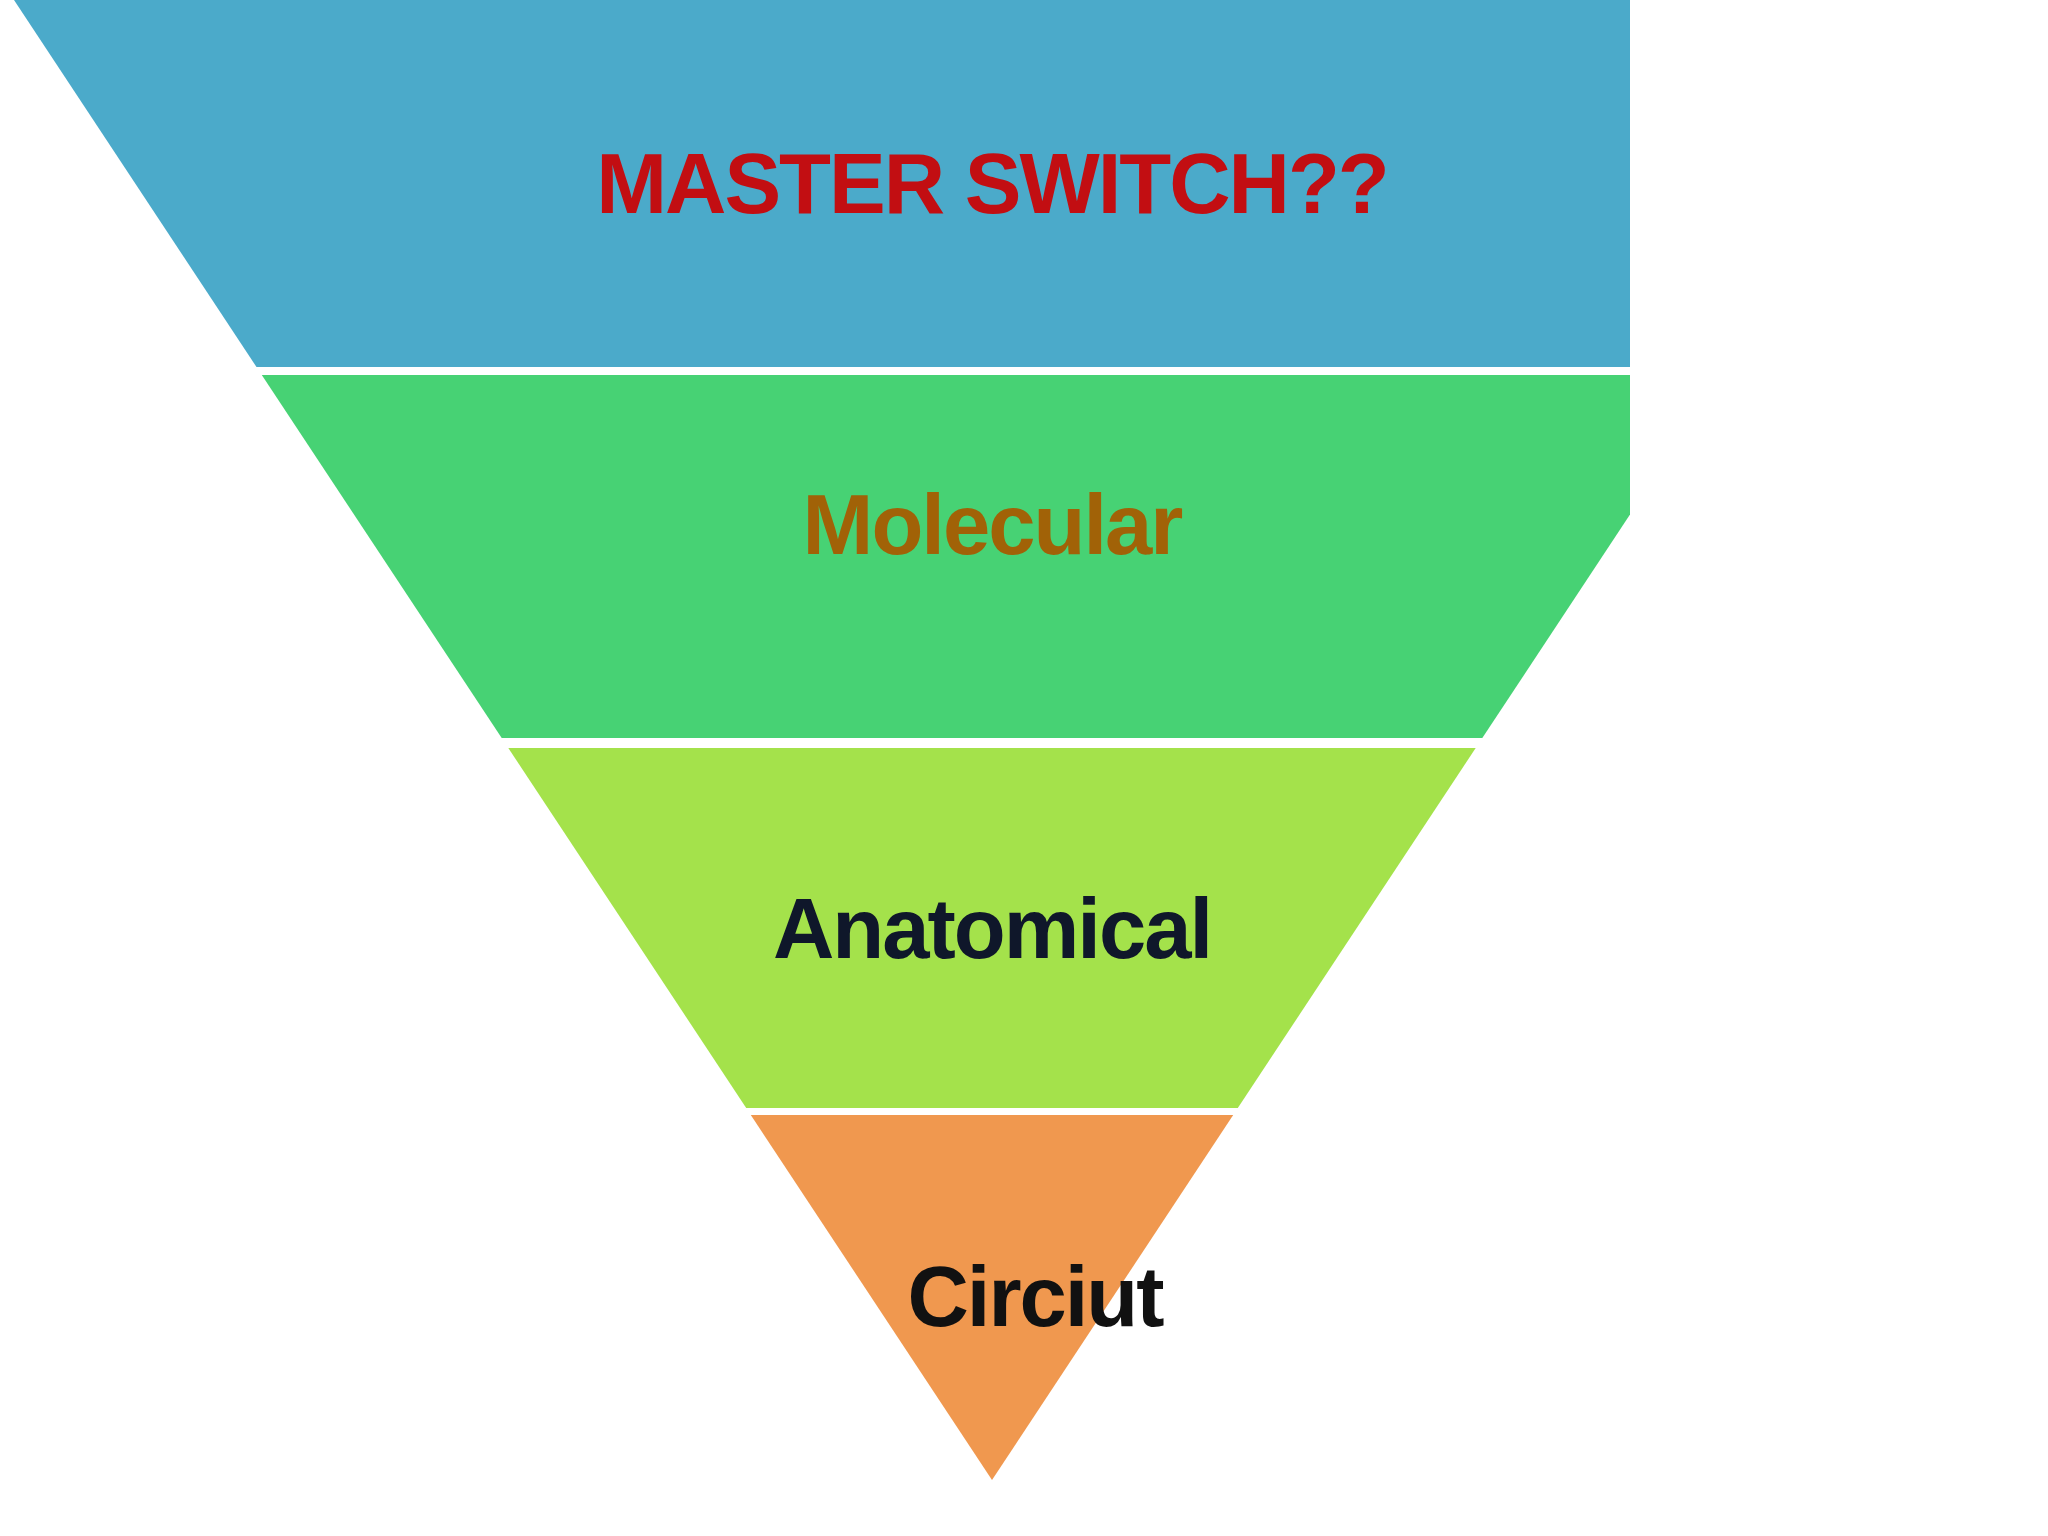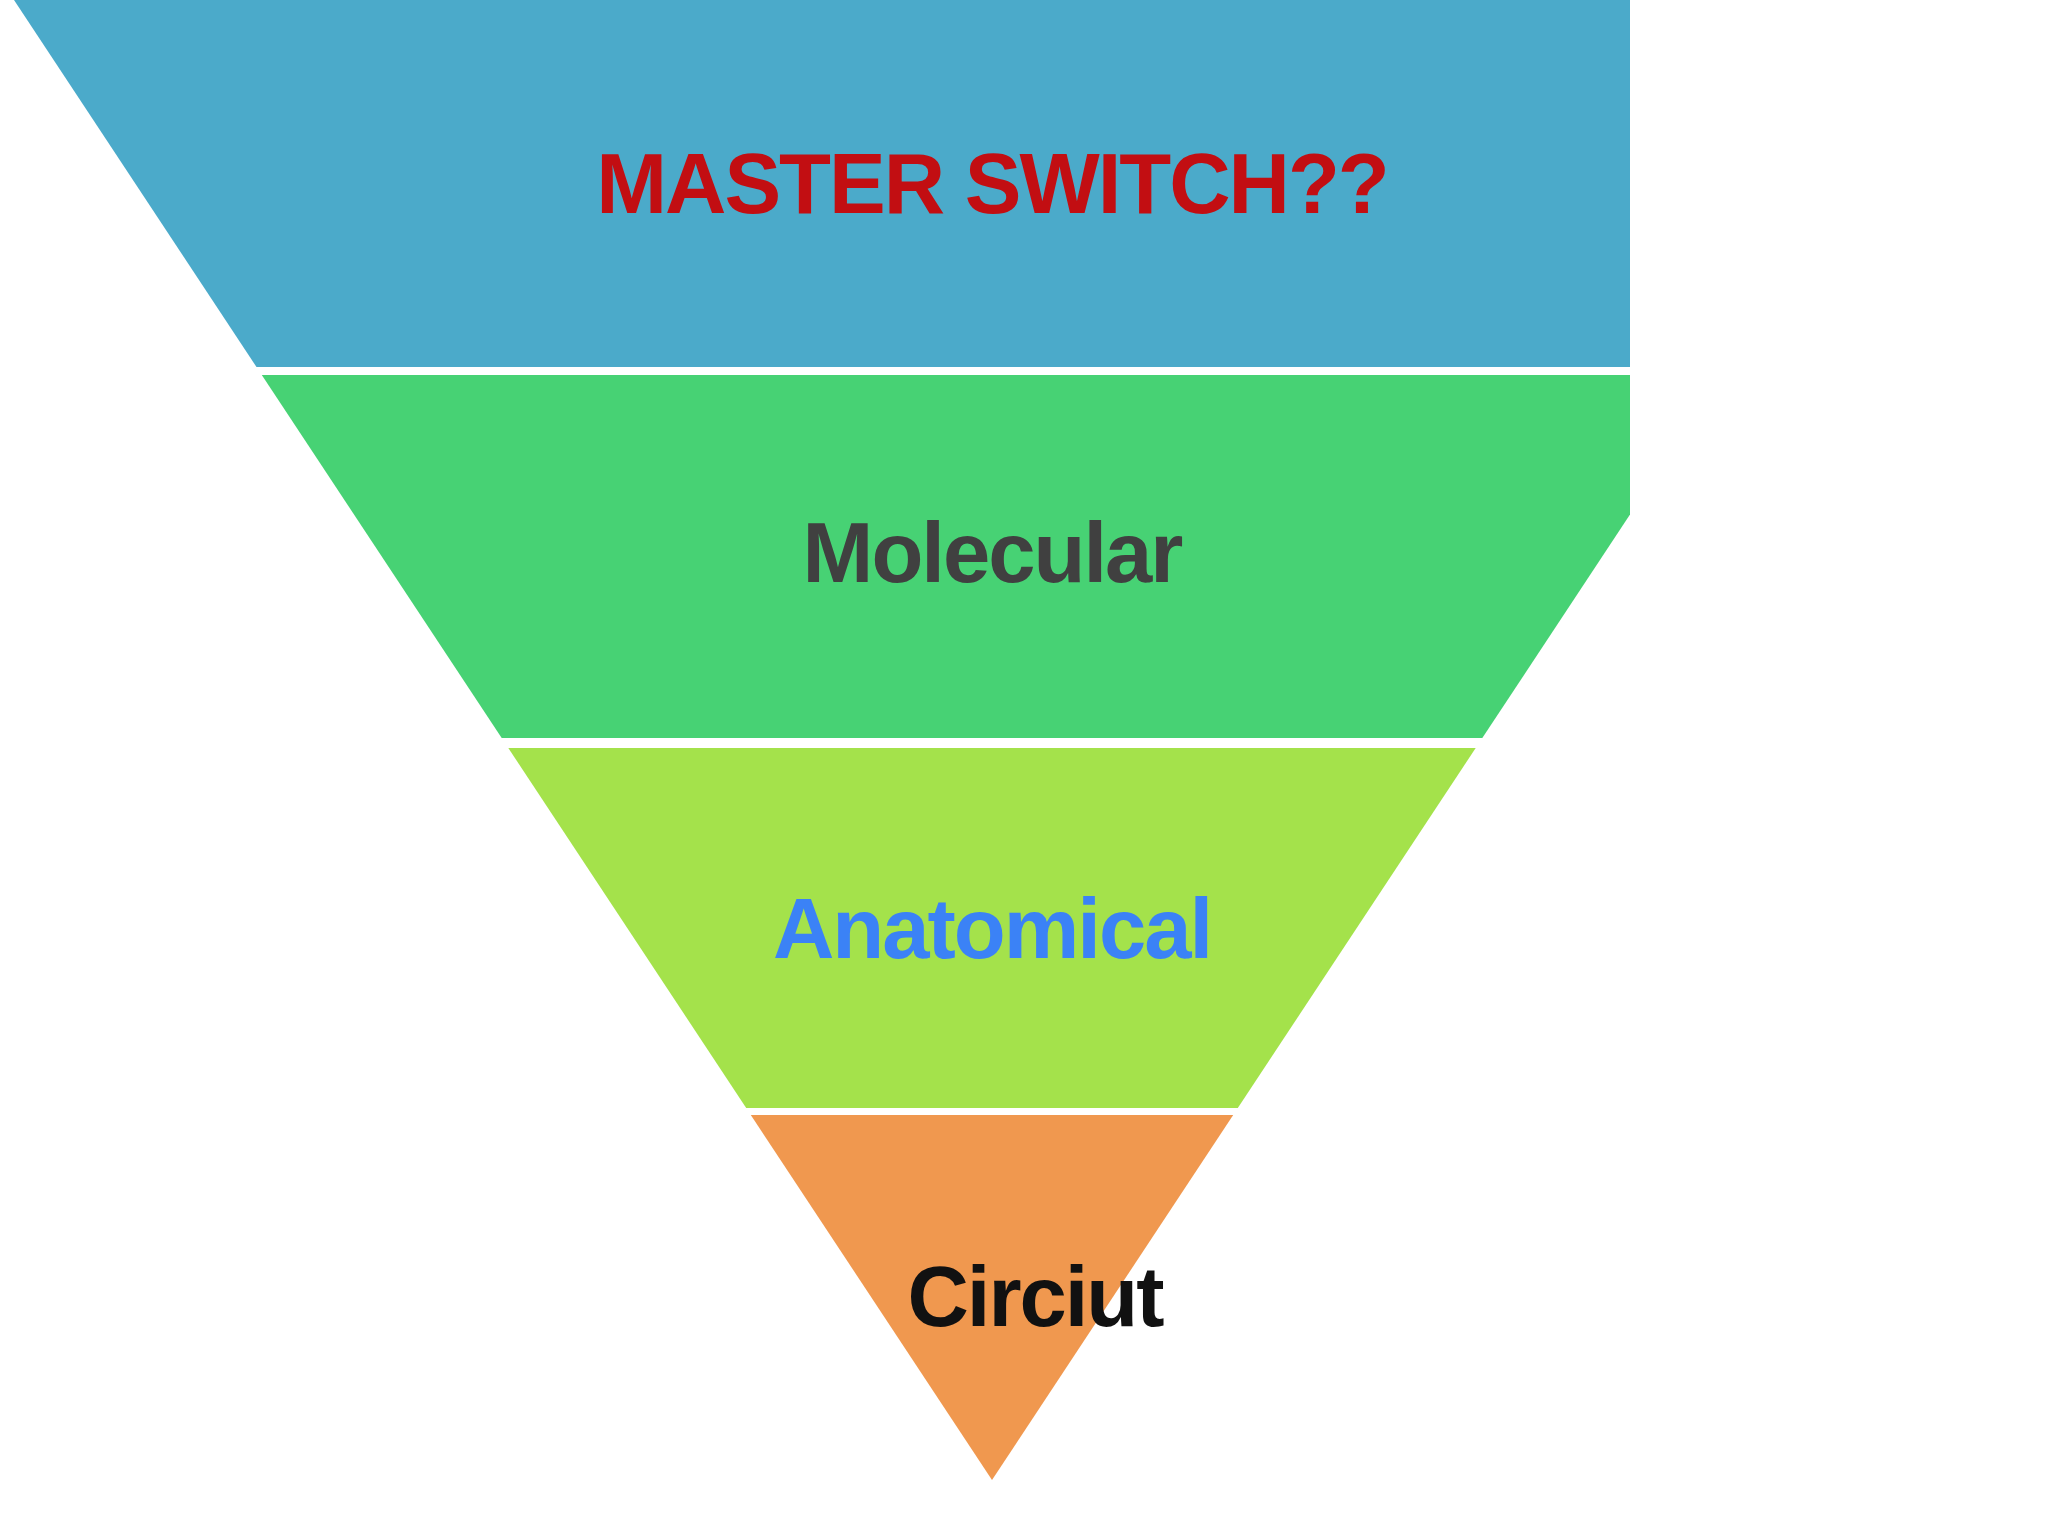--- a/index.html
+++ b/index.html
@@ -49,17 +49,17 @@
 <div class="canvas">
   <svg class="funnel-svg" viewBox="0 0 2048 1536" xmlns="http://www.w3.org/2000/svg">
       <polygon points="14.0,0.0 1970.0,0.0 1727.5,367.0 256.5,367.0" fill="#4BAACA"></polygon>
       <polygon points="261.8,375.0 1722.2,375.0 1482.3,738.0 501.7,738.0" fill="#47D274"></polygon>
       <polygon points="508.3,748.0 1475.7,748.0 1237.8,1108.0 746.2,1108.0" fill="#A4E24B"></polygon>
       <polygon points="750.8,1115.0 1233.2,1115.0 992.0,1480.0" fill="#F0984F"></polygon>
     </svg>
 
   <div class="labels-layer">
     <div class="layer-label" style="top: 183px; color: rgb(194, 14, 18);">MASTER SWITCH??</div>
-    <div class="layer-label" style="top: 552px; color: #404040;">Molecular</div>
-    <div class="layer-label" style="top: 928px; color: #3b82f6;">Anatomical</div>
+    <div class="layer-label" style="top: 524px; color: #a16207;">Molecular</div>
+    <div class="layer-label" style="top: 928px; color: #0f172a;">Anatomical</div>
     <div class="layer-label" style="top: 1296px; color: rgb(17, 17, 17); margin-left: 43px;">Circiut</div>
   </div>
 </div>
 
 </body></html>

